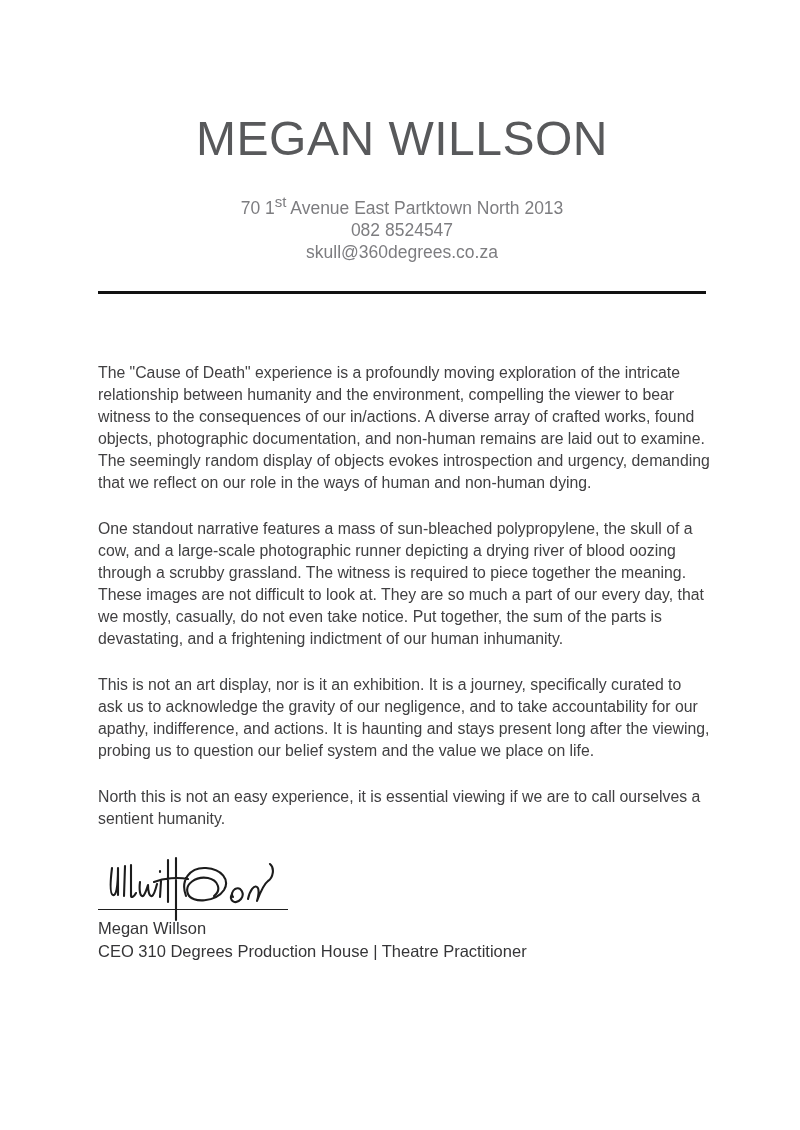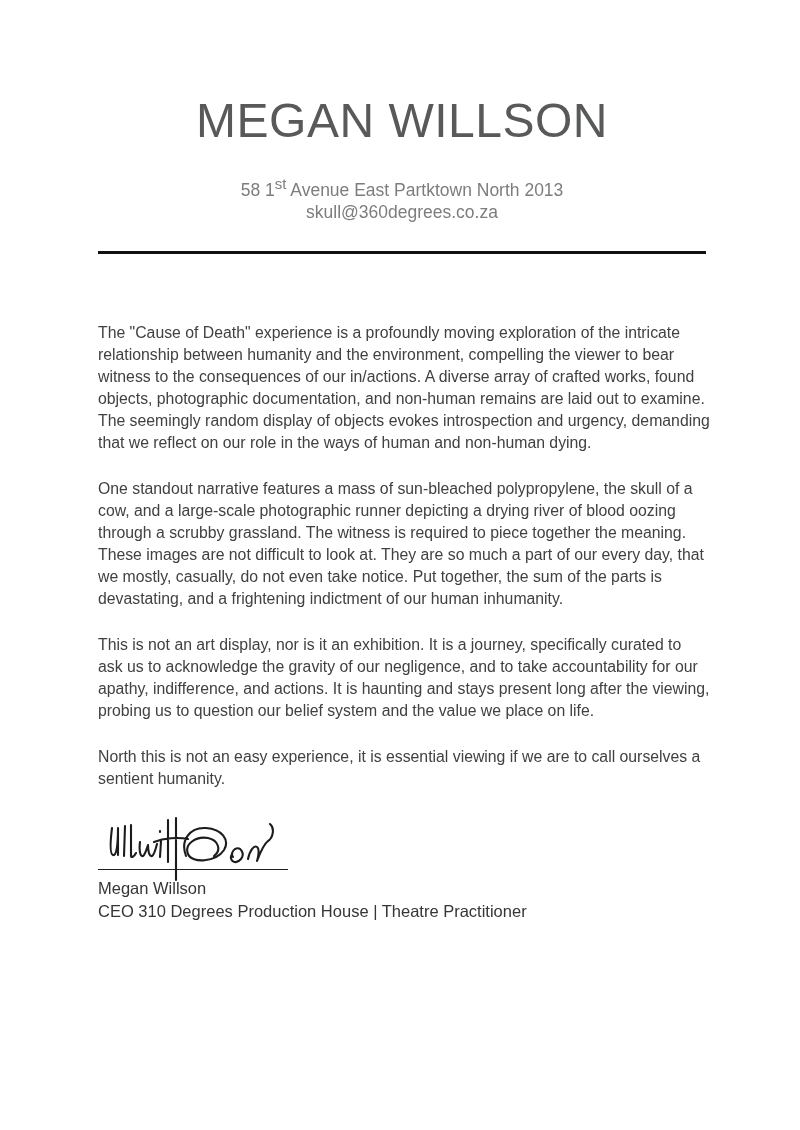--- a/index.html
+++ b/index.html
@@ -7,21 +7,21 @@
   body {
     width: 800px;
     height: 1130px;
     background: #ffffff;
     font-family: "Liberation Sans", sans-serif;
     overflow: hidden;
   }
   .page {
     width: 800px;
     height: 1030px;
-    padding: 0 94px 0 98px;
+    padding: 18px 94px 0 98px;
   }
   
   .title {
     margin: 0;
     padding-top: 97px;
     text-align: center;
     font-size: 48px;
     line-height: 1;
     font-weight: 400;
     letter-spacing: 0.5px;
@@ -68,21 +68,22 @@
   .sig-name { margin-top: 7px; }
 </style>
 </head>
 <body>
 
 <div class="page">
 
   <h1 class="title">MEGAN WILLSON</h1>
 
   <div class="contact">
-    <p class="line"><span>58 1</span><sup>st</sup><span> Avenue East Partktown North 2013</span></p>
+    <p class="line"><span>70 1</span><sup>st</sup><span> Avenue East Partktown North 2013</span></p>
+    <p class="line">082 8524547</p>
     <p class="line">skull@360degrees.co.za</p>
   </div>
 
   <hr class="rule">
 
   <div class="letter-body">
     <p>The "Cause of Death" experience is a profoundly moving exploration of the intricate relationship between humanity and the environment, compelling the viewer to bear witness to the consequences of our in/actions. A diverse array of crafted works, found objects, photographic documentation, and non-human remains are laid out to examine. The seemingly random display of objects evokes introspection and urgency, demanding that we reflect on our role in the ways of human and non-human dying.</p>
     <p>One standout narrative features a mass of sun-bleached polypropylene, the skull of a cow, and a large-scale photographic runner depicting a drying river of blood oozing through a scrubby grassland. The witness is required to piece together the meaning. These images are not difficult to look at. They are so much a part of our every day, that we mostly, casually, do not even take notice. Put together, the sum of the parts is devastating, and a frightening indictment of our human inhumanity.</p>
     <p>This is not an art display, nor is it an exhibition. It is a journey, specifically curated to ask us to acknowledge the gravity of our negligence, and to take accountability for our apathy, indifference, and actions. It is haunting and stays present long after the viewing, probing us to question our belief system and the value we place on life.</p>
     <p>North this is not an easy experience, it is essential viewing if we are to call ourselves a sentient humanity.</p>

